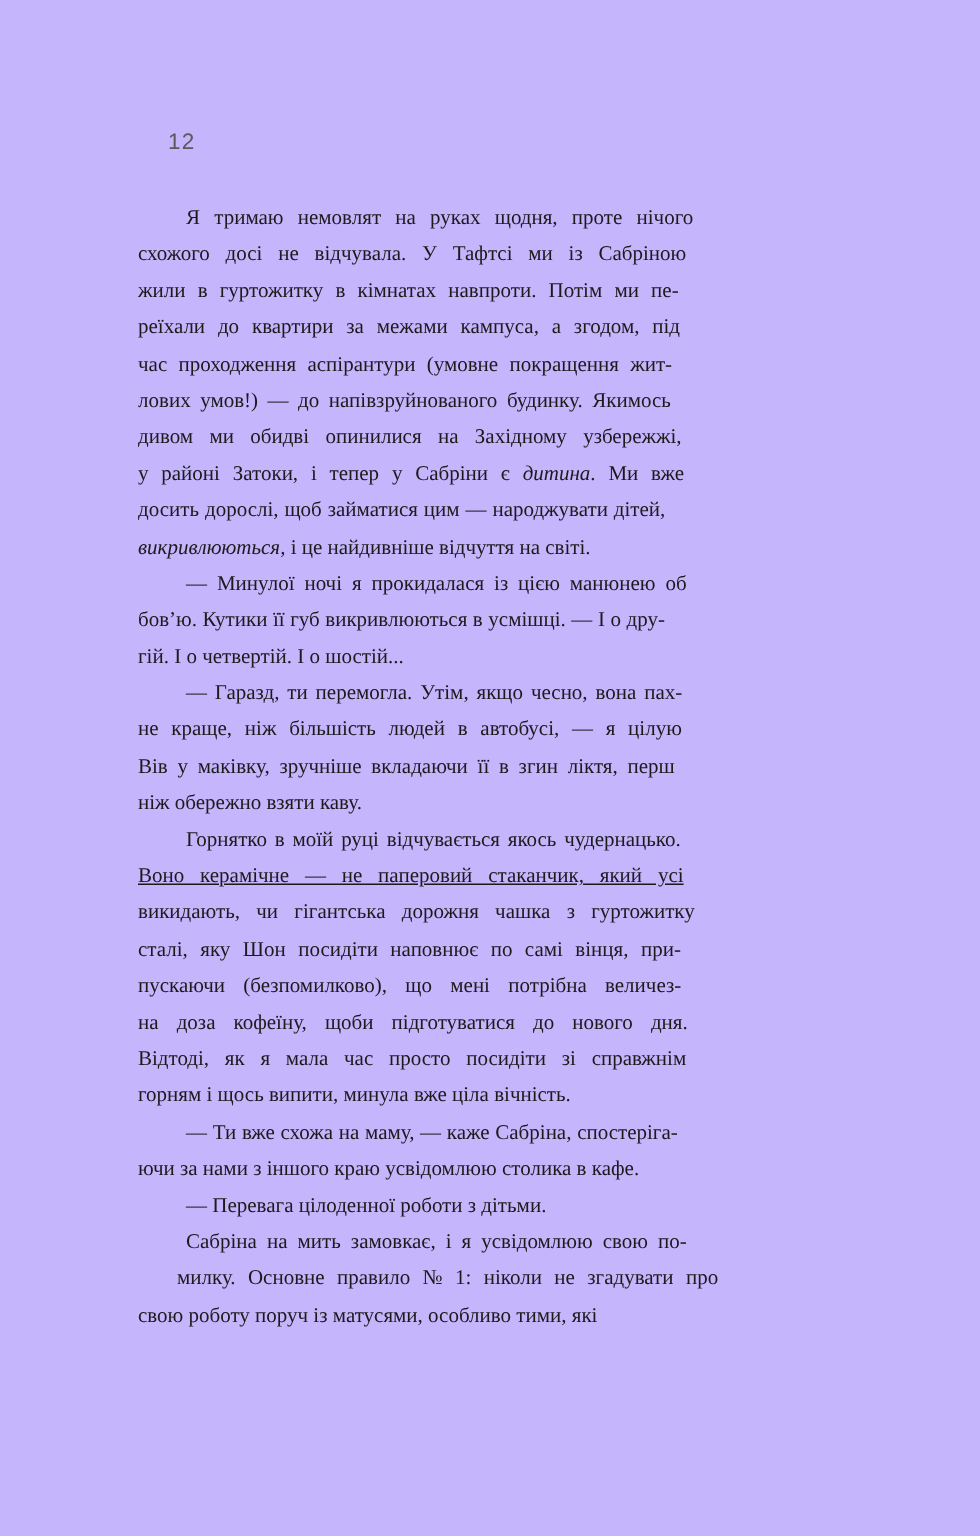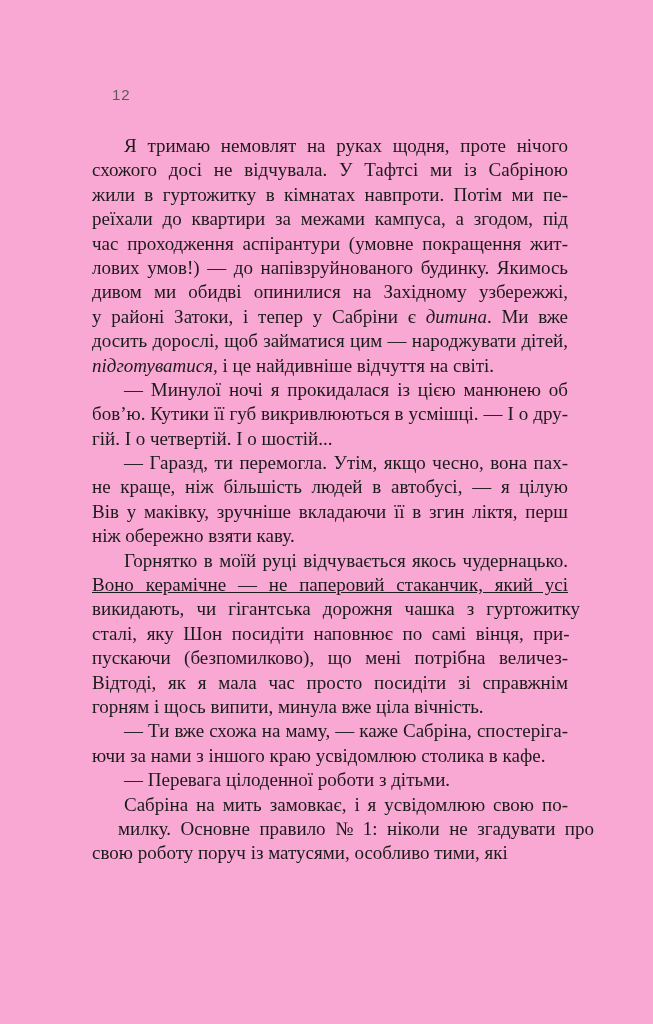--- a/index.html
+++ b/index.html
@@ -9,38 +9,38 @@
   body {
     width: 653px;
     height: 1024px;
     position: relative;
     background: #ffffff;
     overflow: hidden;
   }
   .page {
     position: absolute;
     inset: 0;
-    background: #f9a8d4;
+    background: #c4b5fd;
   }
   .page-number {
     position: absolute;
     left: 112px;
     top: 86px;
     font-family: "Liberation Sans", "DejaVu Sans", sans-serif;
     font-size: 15px;
     letter-spacing: 0.8px;
     color: #5a5a5a;
   }
   .text-block {
     position: absolute;
     left: 92px;
     top: 134px;
     width: 476px;
     font-family: "Liberation Serif", "DejaVu Serif", serif;
-    font-size: 19px;
+    font-size: 14px;
     color: #1b1b1b;
   }
   .paragraph {
     margin: 0;
     padding: 0;
   }
   .line {
     display: block;
     height: 24.4px;
     line-height: 24.4px;
@@ -64,39 +64,40 @@
       <div class="paragraph">
         <div class="line first" style="word-spacing: 5.97991px;"><span>Я тримаю немовлят на руках щодня, проте нічого</span></div>
         <div class="line" style="word-spacing: 7.01953px;"><span>схожого досі не відчувала. У Тафтсі ми із Сабріною</span></div>
         <div class="line" style="word-spacing: 4.61328px;"><span>жили в гуртожитку в кімнатах навпроти. Потім ми пе-</span></div>
         <div class="line" style="word-spacing: 5.04688px;"><span>реїхали до квартири за межами кампуса, а згодом, під</span></div>
         <div class="line" style="word-spacing: 4.02813px;"><span>час проходження аспірантури (умовне покращення жит-</span></div>
         <div class="line" style="word-spacing: 2.84635px;"><span>лових умов!) — до напівзруйнованого будинку. Якимось</span></div>
         <div class="line" style="word-spacing: 7.38542px;"><span>дивом ми обидві опинилися на Західному узбережжі,</span></div>
         <div class="line" style="word-spacing: 5.03125px;"><span>у районі Затоки, і тепер у Сабріни є </span><em>дитина</em><span>. Ми вже</span></div>
         <div class="line" style="word-spacing: 0.446429px;"><span>досить дорослі, щоб займатися цим — народжувати дітей,</span></div>
-        <div class="line last"><em>підготуватися,</em><span> і це найдивніше відчуття на світі.</span></div>
+        <div class="line last"><em>викривлюються,</em><span> і це найдивніше відчуття на світі.</span></div>
       </div>
       <div class="paragraph">
         <div class="line first" style="word-spacing: 3.11719px;"><span>— Минулої ночі я прокидалася із цією манюнею об</span></div>
         <div class="line" style="word-spacing: 0.207813px;"><span>бов’ю. Кутики її губ викривлюються в усмішці. — І о дру-</span></div>
         <div class="line last"><span>гій. І о четвертій. І о шостій...</span></div>
       </div>
       <div class="paragraph">
         <div class="line first" style="word-spacing: 1.74023px;"><span>— Гаразд, ти перемогла. Утім, якщо чесно, вона пах-</span></div>
         <div class="line" style="word-spacing: 4.99826px;"><span>не краще, ніж більшість людей в автобусі, — я цілую</span></div>
         <div class="line" style="word-spacing: 2.97743px;"><span>Вів у маківку, зручніше вкладаючи її в згин ліктя, перш</span></div>
         <div class="line last"><span>ніж обережно взяти каву.</span></div>
       </div>
       <div class="paragraph">
         <div class="line first" style="word-spacing: 1.69271px;"><span>Горнятко в моїй руці відчувається якось чудернацько.</span></div>
         <div class="line" style="word-spacing: 7.04241px; text-decoration: underline;"><span>Воно керамічне — не паперовий стаканчик, який усі</span></div>
         <div class="line" style="word-spacing: 7.34635px;"><span>викидають, чи гігантська дорожня чашка з гуртожитку</span></div>
         <div class="line" style="word-spacing: 4.79688px;"><span>сталі, яку Шон посидіти наповнює по самі вінця, при-</span></div>
         <div class="line" style="word-spacing: 8.69375px;"><span>пускаючи (безпомилково), що мені потрібна величез-</span></div>
+        <div class="line" style="word-spacing: 8.55804px;"><span>на доза кофеїну, щоби підготуватися до нового дня.</span></div>
         <div class="line" style="word-spacing: 7px; font-family: Liberation Serif, serif;"><span>Відтоді, як я мала час просто посидіти зі справжнім</span></div>
         <div class="line last"><span>горням і щось випити, минула вже ціла вічність.</span></div>
       </div>
       <div class="paragraph">
         <div class="line first" style="word-spacing: 0.300347px;"><span>— Ти вже схожа на маму, — каже Сабріна, спостеріга-</span></div>
         <div class="line last"><span>ючи за нами з іншого краю усвідомлюю столика в кафе.</span></div>
       </div>
       <div class="paragraph">
         <div class="line first last"><span>— Перевага цілоденної роботи з дітьми.</span></div>
       </div>

